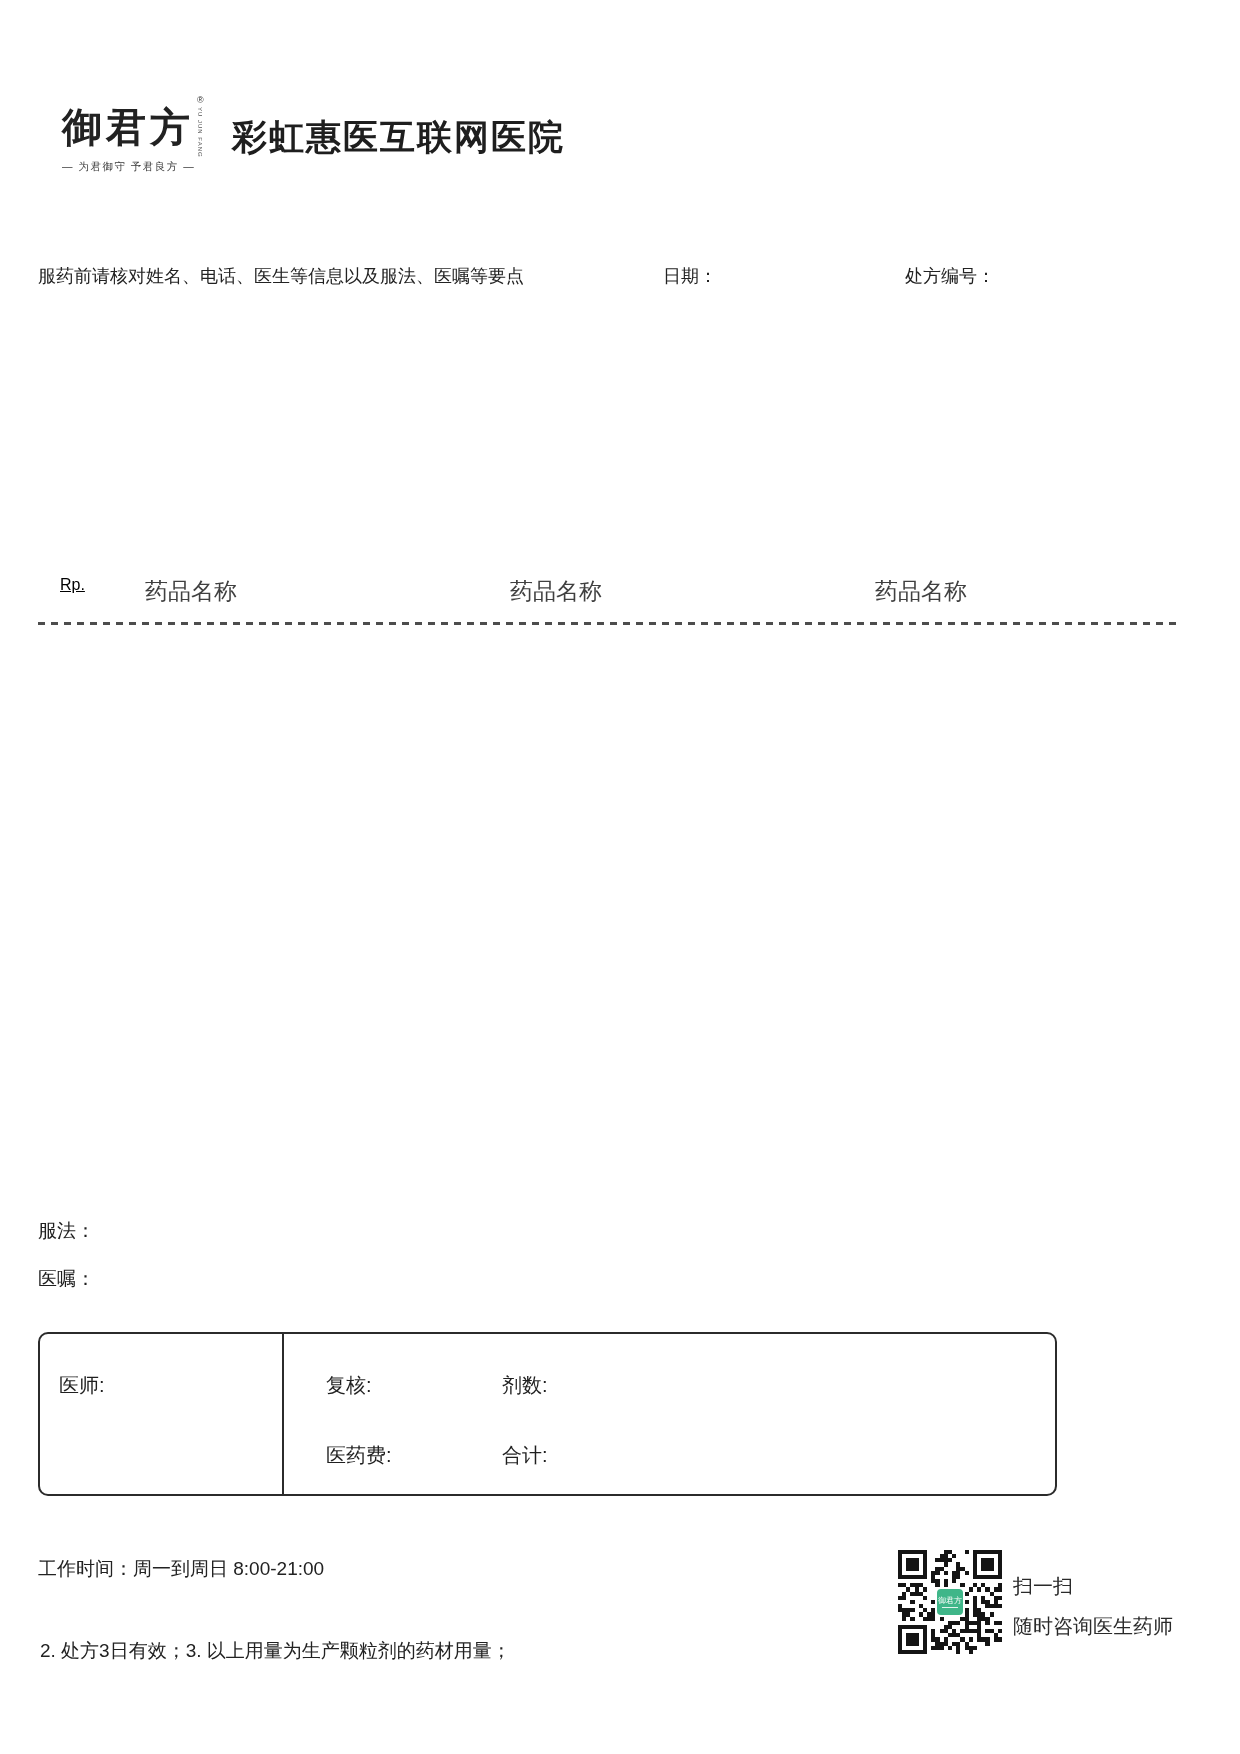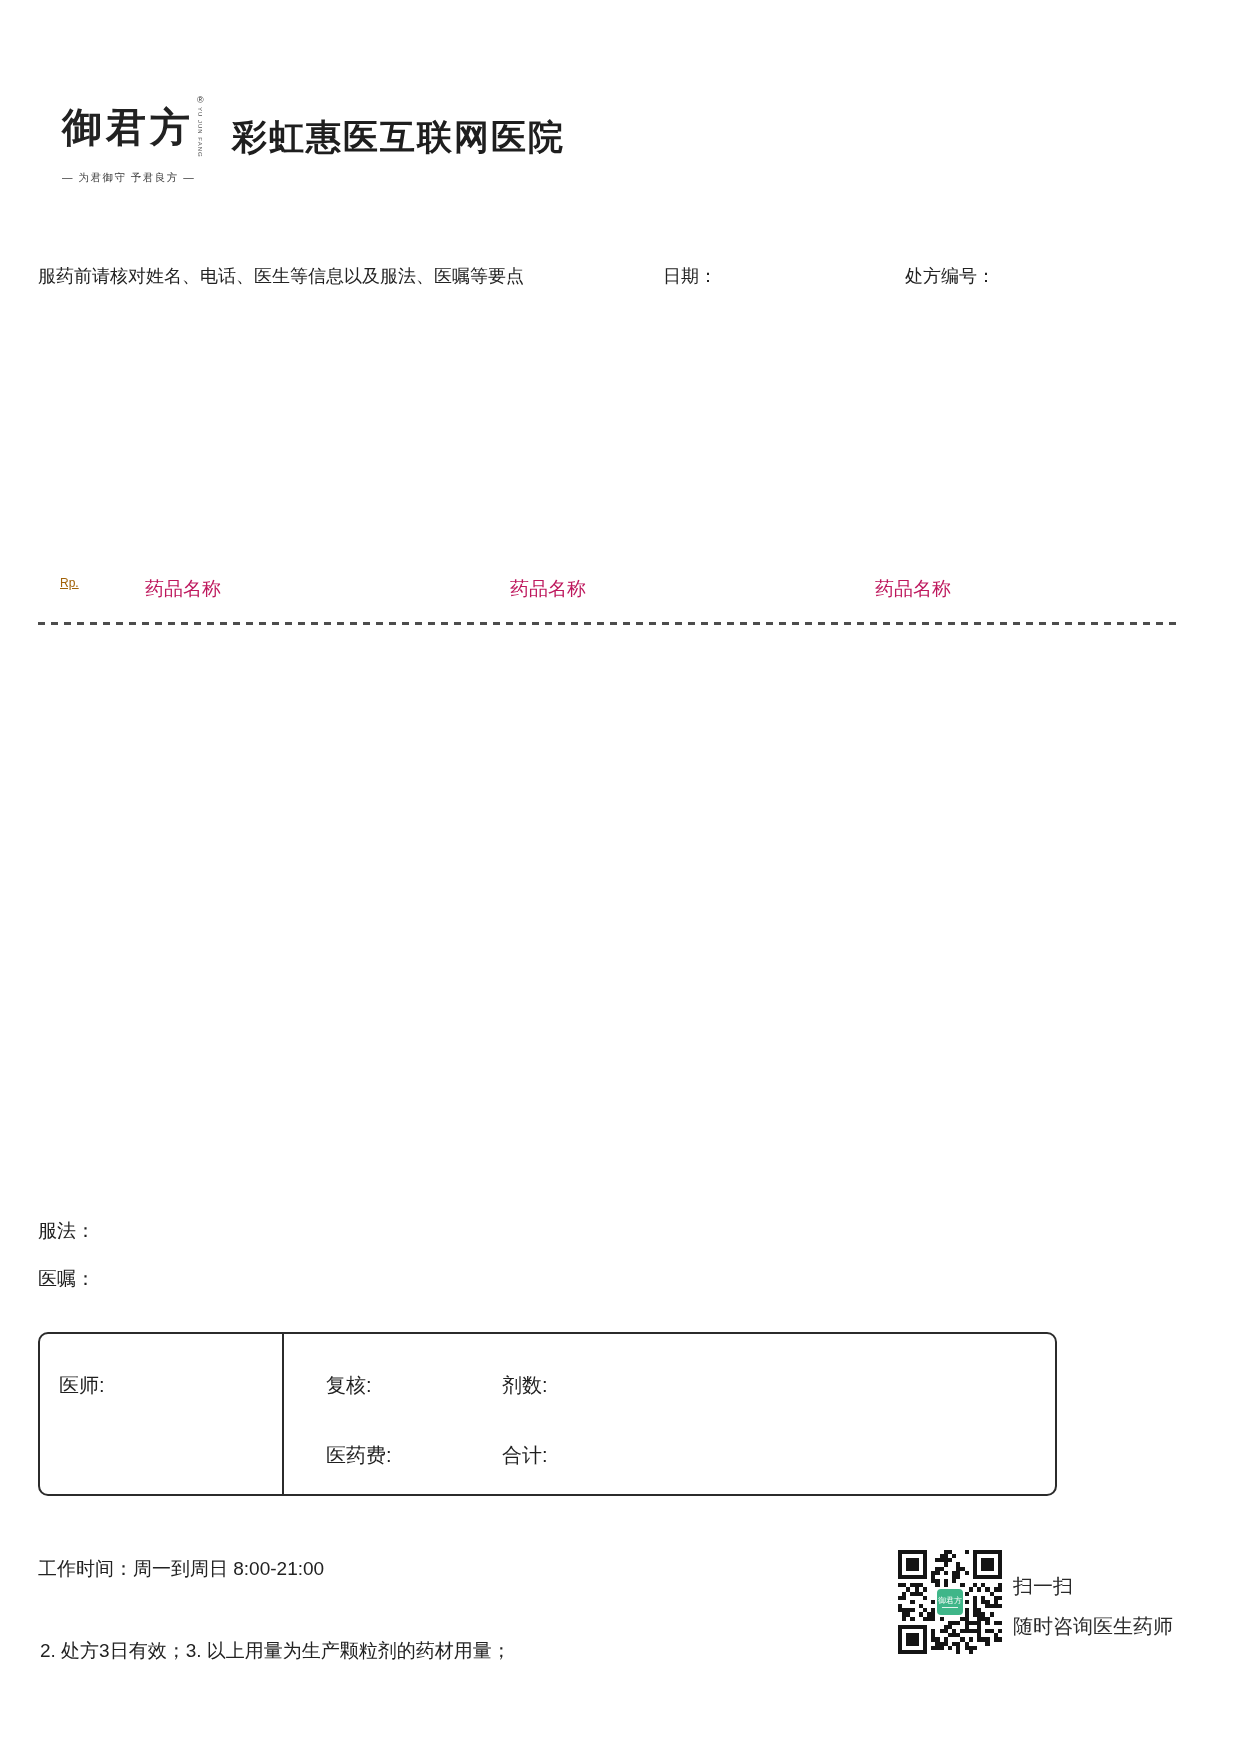--- a/index.html
+++ b/index.html
@@ -32,22 +32,22 @@
 
   
   .box {
     position:absolute; border:2.5px solid #2b2b2b; border-radius:10px; background:#fff;
   }
   .hline { position:absolute; left:10px; right:10px; height:2.5px; background:#2b2b2b; }
   .vline { position:absolute; width:2px; background:#2b2b2b; }
   .flabel { position:absolute; font-size:20px; color:#1f1f1f; white-space:nowrap; }
 
   
-  .rp-label { font-size:12px; color:#a16207;text-decoration:underline; }
-  .drug-col { font-size:19px; color:#be185d; }
+  .rp-label { font-size:16px; color:#000000;text-decoration:underline; }
+  .drug-col { font-size:23px; color:#404040; }
   .dashed-rule {
     position:absolute; height:2.5px;
     background:repeating-linear-gradient(90deg,#4d4d4d 0 7px, transparent 7px 13px);
   }
 
   
   .foot-text { font-size:19px; color:#222; white-space:nowrap;text-align:center; }
 
   
   .qr-wrap { position:absolute; width:104px; height:104px; }
@@ -68,21 +68,21 @@
 <div class="page">
 
   <div class="abs" style="left:62px; top:100px;">
     <div style="display:flex; align-items:flex-start;">
       <div class="logo-text">御君方</div>
       <div class="logo-tm-col" style="margin-left:3px; margin-top:-4px;">
         <span class="logo-reg">®</span>
         <span class="logo-vert">YU JUN FANG</span>
       </div>
     </div>
-    <div class="logo-tagline" style="margin-top:13px;">— 为君御守 予君良方 —</div>
+    <div class="logo-tagline" style="margin-top:2px;">— 为君御守 予君良方 —</div>
   </div>
   <div class="abs hospital-name" style="left:232px; top:114px;">彩虹惠医互联网医院</div>
 
   <div class="abs note-row" style="left:38px; top:264px;">服药前请核对姓名、电话、医生等信息以及服法、医嘱等要点</div>
   <div class="abs note-row" style="left:663px; top:264px;">日期：</div>
   <div class="abs note-row" style="left:905px; top:264px;">处方编号：</div>
 
 
   <div class="abs rp-label" style="left:60px;  top:576px;">Rp.</div>
   <div class="abs drug-col" style="left:145px; top:576px;">药品名称</div>

